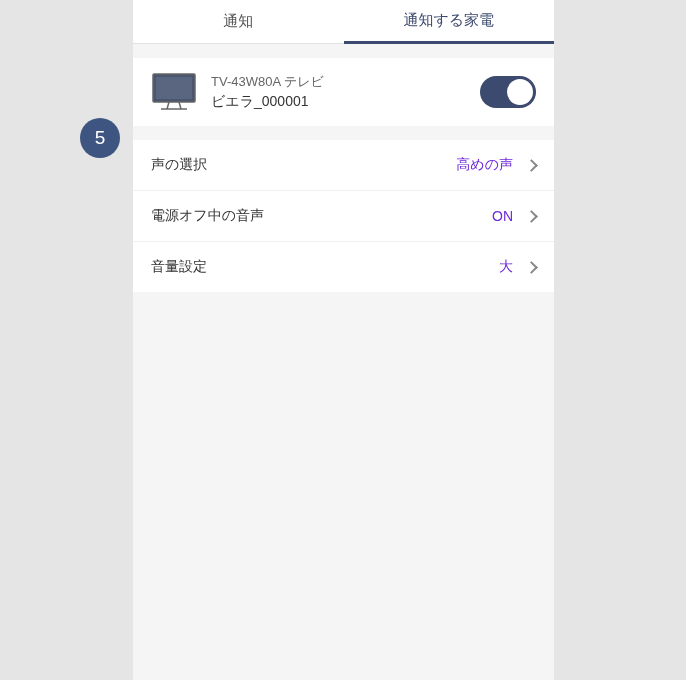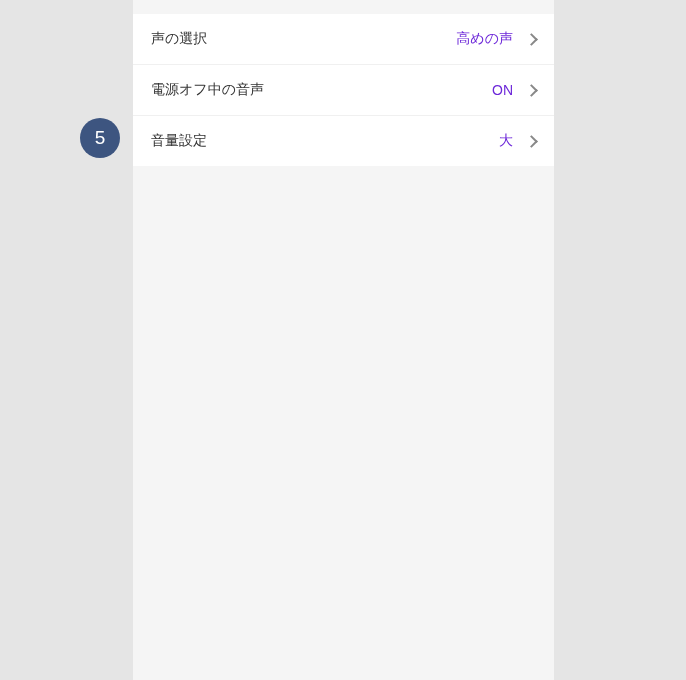--- a/index.html
+++ b/index.html
@@ -177,21 +177,44 @@
   </style>
 </head>
 <body>
 
 <div class="badge">
   <span>5</span>
 </div>
 
 <div class="phone-frame">
 
-
+  <div class="tabs">
+    <div class="tab">
+      <span>通知</span>
+    </div>
+    <div class="tab active">
+      <span>通知する家電</span>
+    </div>
+  </div>
+
+  <div class="device-card">
+    <div class="tv-icon">
+      <svg viewBox="0 0 46 40">
+        <rect x="2" y="2" width="42" height="28" rx="1" fill="#4a5570" stroke="#666" stroke-width="1.5"></rect>
+        <rect x="5" y="5" width="36" height="22" fill="#5a6580"></rect>
+        <path d="M 10 37 L 36 37" stroke="#666" stroke-width="1.5"></path>
+        <path d="M 18 30 L 16 37 M 28 30 L 30 37" stroke="#666" stroke-width="1.5"></path>
+      </svg>
+    </div>
+    <div class="device-info">
+      <div class="device-model">TV-43W80A テレビ</div>
+      <div class="device-name">ビエラ_000001</div>
+    </div>
+    <div class="toggle"></div>
+  </div>
 
   <div class="settings-list">
     <div class="setting-row">
       <div class="setting-label">声の選択</div>
       <div class="setting-value">高めの声</div>
       <div class="chevron"></div>
     </div>
     <div class="setting-row">
       <div class="setting-label">電源オフ中の音声</div>
       <div class="setting-value">ON</div>

